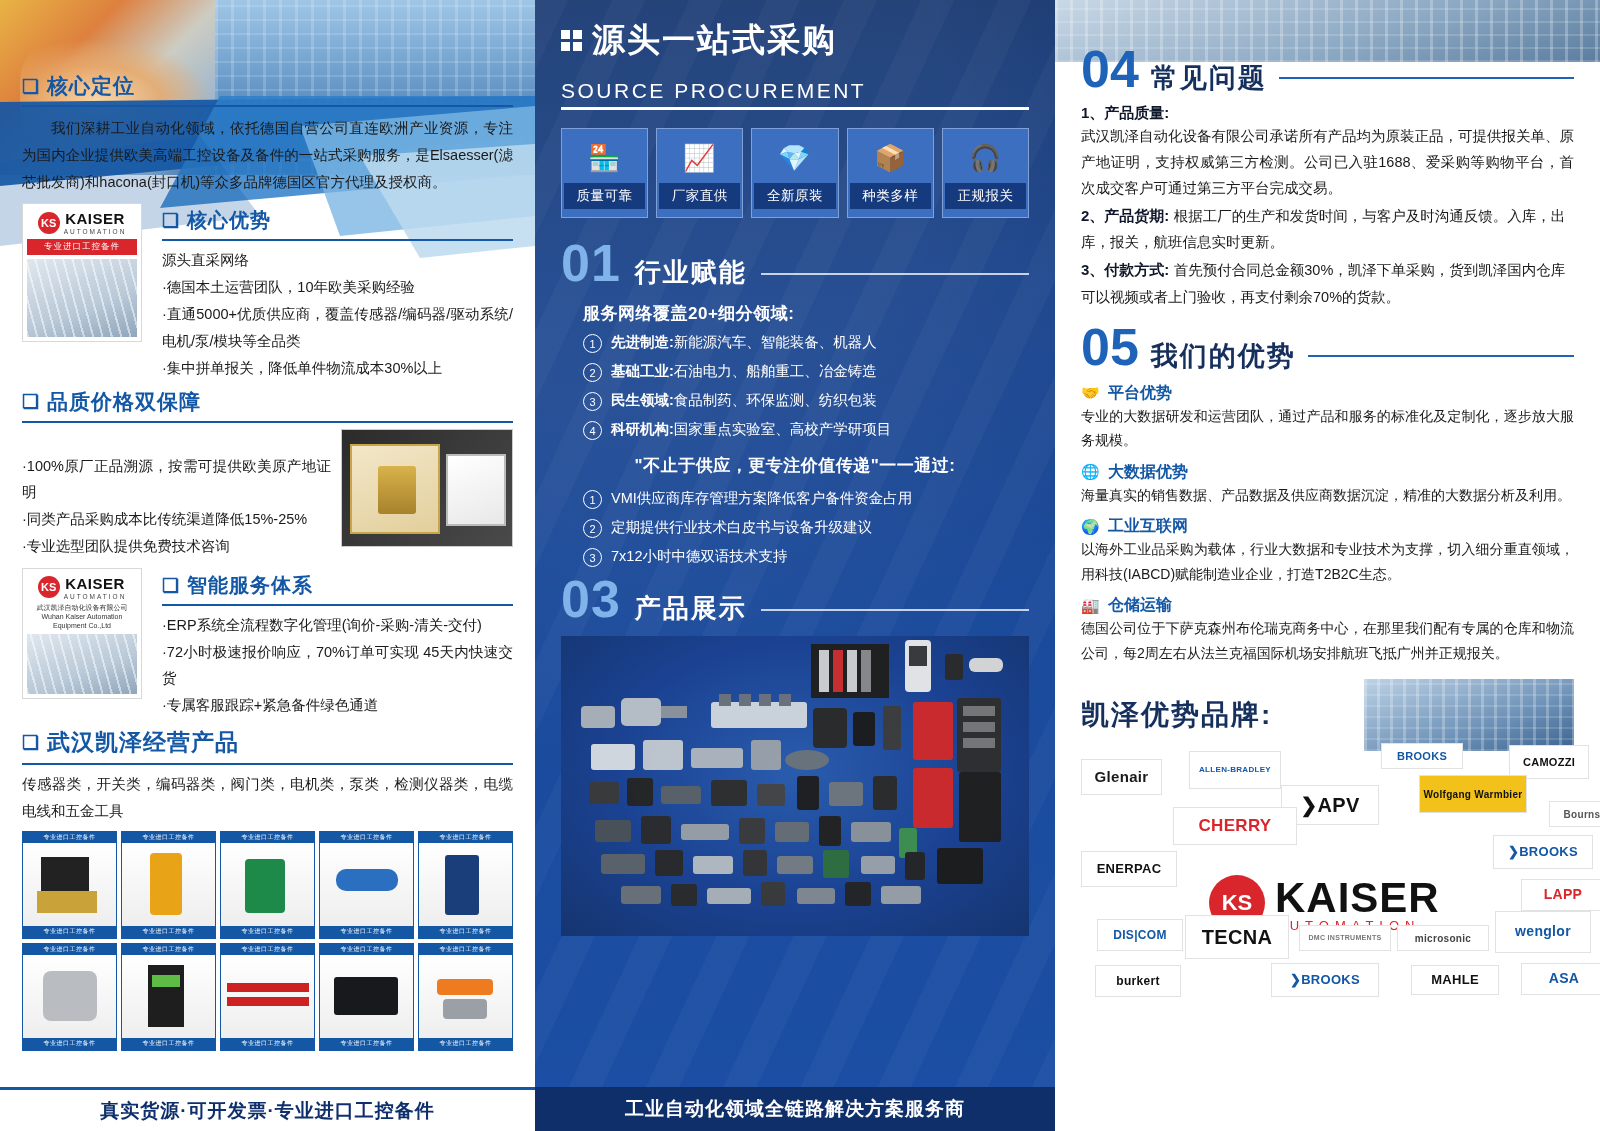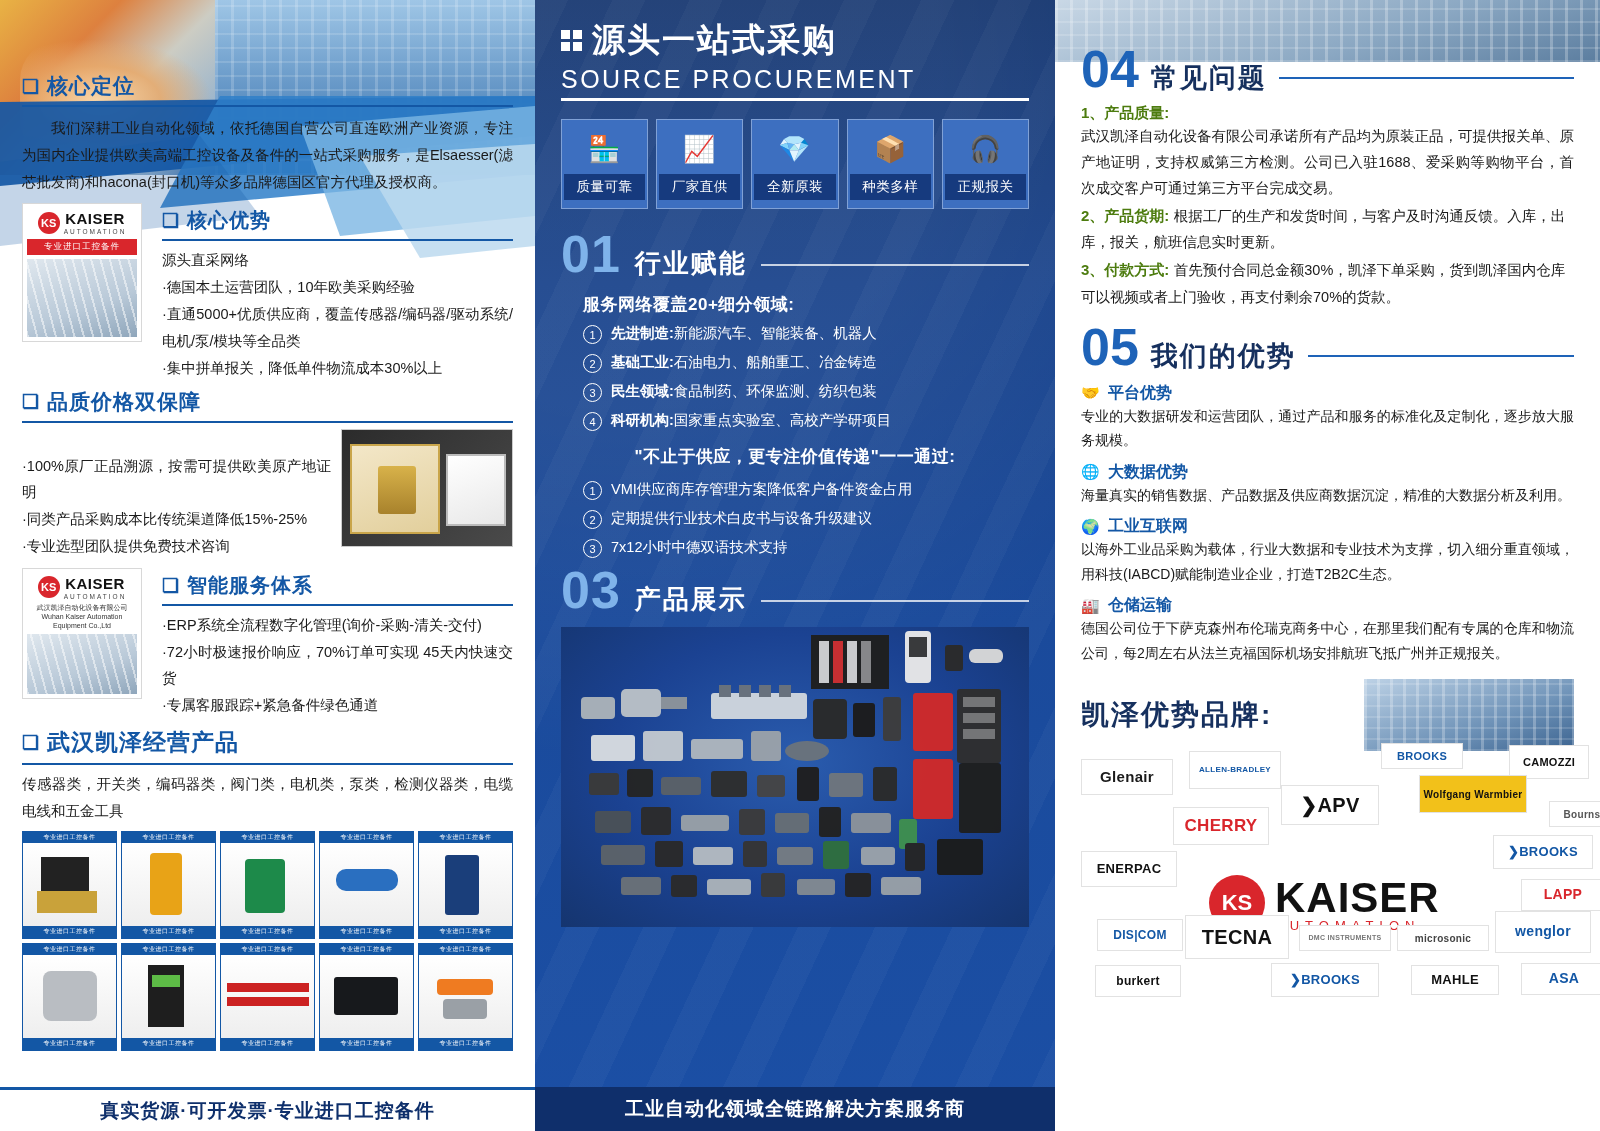--- a/index.html
+++ b/index.html
@@ -123,21 +123,21 @@
   .center:before{
     content:""; position:absolute; inset:0;
     background:
       radial-gradient(circle at 18% 8%, rgba(255,255,255,.07) 0 28%, rgba(255,255,255,0) 60%),
       repeating-linear-gradient(115deg, rgba(255,255,255,.03) 0 30px, rgba(0,0,0,0) 30px 70px);
   }
   .c-inner { position:relative; padding:18px 26px 4px; }
   .sq-icon { display:inline-grid; grid-template-columns:repeat(2,9px); grid-gap:3px; vertical-align:middle; }
   .sq-icon i { width:9px; height:9px; background:#fff; display:block; }
   .c-title-cn { font-size:33px; font-weight:bold; letter-spacing:2px; display:flex; align-items:center; gap:10px; }
-  .c-title-en { font-size:25px; letter-spacing:2.5px; margin-top:2px; font-weight:normal; }
+  .c-title-en { font-size:21px; letter-spacing:2.5px; margin-top:16px; font-weight:normal; }
   .c-title-rule { height:3px; background:#fff; margin-top:4px; width:100%; }
 
   .feat-row { display:flex; gap:8px; margin-top:18px; }
   .feat {
     flex:1; background:#3d6fc0; border:1px solid rgba(255,255,255,.35);
     display:flex; flex-direction:column; align-items:center; justify-content:flex-start;
     padding:10px 2px 0; height:90px;
   }
   .feat .fi { height:38px; display:flex; align-items:center; justify-content:center; font-size:26px; }
   .feat .fl {
@@ -181,21 +181,21 @@
     background:
       repeating-linear-gradient(90deg, rgba(255,255,255,.25) 0 3px, rgba(0,0,0,0) 3px 15px),
       repeating-linear-gradient(0deg, rgba(255,255,255,.16) 0 2px, rgba(0,0,0,0) 2px 13px);
   }
   .r-inner { position:relative; padding:12px 26px 0; }
   .r-head { display:flex; align-items:baseline; gap:12px; }
   .r-num { font-size:52px; font-weight:bold; color:#1e63b8; line-height:.9; }
   .r-cn { font-size:27px; font-weight:bold; color:#16305e; letter-spacing:2px; }
   .r-rule { flex:1; height:2px; background:#1e63b8; position:relative; top:-8px; }
 
-  .r-q { font-size:15px; font-weight:bold; color:#4d7c0f; margin-top:10px; }
+  .r-q { font-size:15px; font-weight:bold; color:#0f172a; margin-top:10px; }
   .r-a { font-size:14.5px; line-height:1.8; color:#1a1a1a; text-align:justify; }
 
   .adv-item { margin-top:9px; }
   .adv-title { display:flex; align-items:center; gap:7px; color:#1357a5; font-weight:bold; font-size:16px; }
   .adv-ic { width:20px; height:20px; display:flex; align-items:center; justify-content:center; font-size:15px; color:#1e63b8; }
   .adv-body { font-size:14px; line-height:1.75; color:#1a1a1a; margin-left:0; text-align:justify; }
 
   .brand-head {
     display:flex; align-items:center; justify-content:space-between; margin-top:14px;gap:48px;
   }
@@ -658,27 +658,27 @@
 
       <div class="logo-wall">
         <div class="kaiser-big">
           <div class="ks">KS</div>
           <div>
             <div class="kw">KAISER</div>
             <div class="ka">AUTOMATION</div>
           </div>
         </div>
 
-        <div class="logo" style="left:0px;   top:0px;   width:92px;  height:36px; font-size:15px; color:#1a1a1a;">Glenair</div>
+        <div class="logo" style="left:0px;   top:0px;   width:81px;  height:36px; font-size:15px; color:#1a1a1a;">Glenair</div>
         <div class="logo" style="left:108px; top:-8px;  width:92px;  height:38px; font-size:8px;  color:#1357a5;">ALLEN-BRADLEY</div>
         <div class="logo" style="left:300px; top:-16px; width:82px;  height:26px; font-size:11px; color:#1357a5;">BROOKS</div>
         <div class="logo" style="left:428px; top:-14px; width:80px;  height:34px; font-size:11px; color:#111111;">CAMOZZI</div>
         <div class="logo" style="left:200px; top:26px;  width:98px;  height:40px; font-size:20px; color:#111111;">❯APV</div>
         <div class="logo" style="left:338px; top:16px;  width:108px; height:38px; font-size:10px; color:#111111; background:#f2c11a;">Wolfgang Warmbier</div>
-        <div class="logo" style="left:92px;  top:48px;  width:96px; height:38px; font-size:17px; color:#d9262c;text-align:right;">CHERRY</div>
+        <div class="logo" style="left:92px;  top:48px;  width:124px; height:38px; font-size:17px; color:#d9262c;text-align:right;">CHERRY</div>
         <div class="logo" style="left:468px; top:42px;  width:66px;  height:26px; font-size:10px; color:#555555;">Bourns</div>
         <div class="logo" style="left:412px; top:76px;  width:100px; height:34px; font-size:13px; color:#1357a5;">❯BROOKS</div>
         <div class="logo" style="left:0px;   top:92px;  width:96px;  height:36px; font-size:13px; color:#111111;">ENERPAC</div>
         <div class="logo" style="left:440px; top:120px; width:84px;  height:32px; font-size:14px; color:#d9262c;">LAPP</div>
         <div class="logo" style="left:16px;   top:160px; width:86px;  height:32px; font-size:12px; color:#1357a5;">DIS|COM</div>
         <div class="logo" style="left:104px; top:156px; width:104px; height:44px; font-size:20px; color:#111111;">TECNA</div>
         <div class="logo" style="left:218px; top:166px; width:92px;  height:26px; font-size:7px;  color:#777777;">DMC INSTRUMENTS</div>
         <div class="logo" style="left:316px; top:166px; width:92px;  height:26px; font-size:10px; color:#444444;">microsonic</div>
         <div class="logo" style="left:414px; top:152px; width:96px;  height:42px; font-size:14px; color:#1357a5;">wenglor</div>
         <div class="logo" style="left:14px;  top:206px; width:86px;  height:32px; font-size:12px; color:#111111;">burkert</div>

